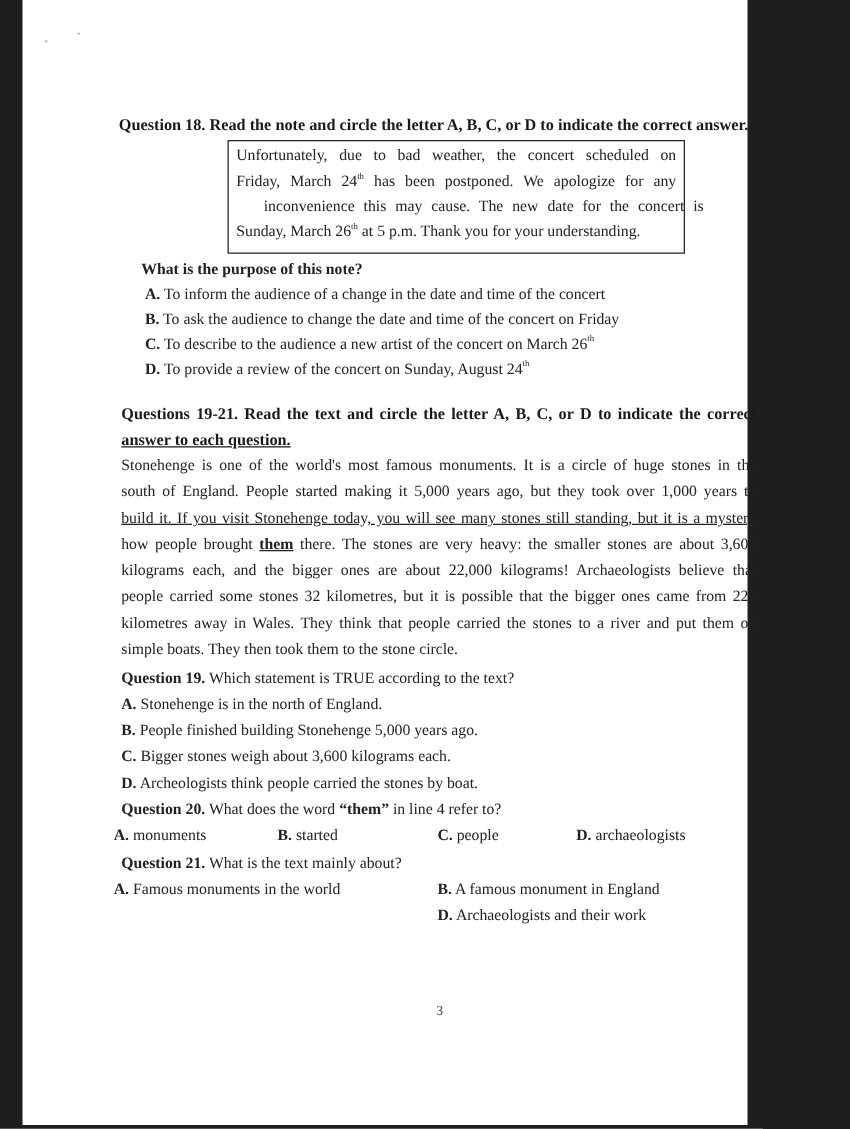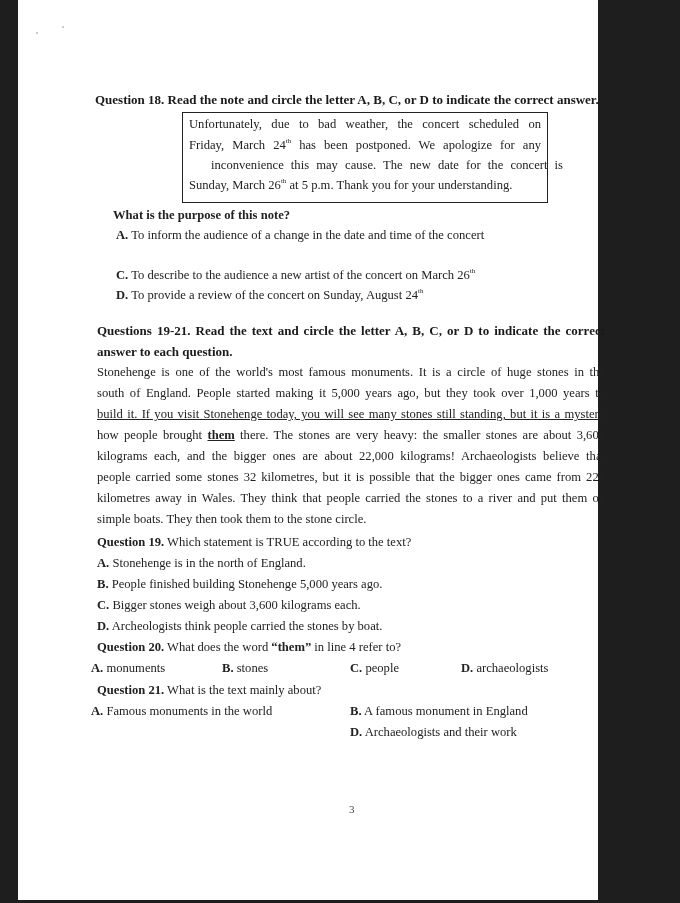--- a/index.html
+++ b/index.html
@@ -45,27 +45,28 @@
     <div class="note-line" style="top:45px;width:352px;margin-left:22px;">
       <span class="justify">inconvenience this may cause. The new date for the concert is</span>
     </div>
     <div class="note-line" style="top:65px;">
       <span>Sunday, March 26</span><sup>th</sup><span> at 5 p.m. Thank you for your understanding.</span>
     </div>
   </div>
 
   <div class="abs b t" style="left:95px;top:205px;">What is the purpose of this note?</div>
   <div class="abs t" style="left:98px;top:225px;"><span class="b">A.</span> <span>To inform the audience of a change in the date and time of the concert</span></div>
+  <div class="abs t" style="left:98px;top:245px;"><span class="b">B.</span> <span>To ask the audience to change the date and time of the concert on Friday</span></div>
   <div class="abs t" style="left:98px;top:265px;"><span class="b">C.</span> <span>To describe to the audience a new artist of the concert on March 26</span><sup>th</sup></div>
   <div class="abs t" style="left:98px;top:285px;"><span class="b">D.</span> <span>To provide a review of the concert on Sunday, August 24</span><sup>th</sup></div>
 
   <div class="abs heading" style="left:79px;top:323px;width:508px;">
     <span class="justify">Questions 19-21. Read the text and circle the letter A, B, C, or D to indicate the correct</span>
   </div>
-  <div class="abs heading" style="left:79px;top:344px;">answer to each question.</div>
+  <div class="abs heading" style="left:79px;top:344px;text-decoration:underline;">answer to each question.</div>
 
   <div class="passage-line" style="top:365px;">
       <span class="justify">Stonehenge is one of the world's most famous monuments. It is a circle of huge stones in the</span>
     </div>
   <div class="passage-line" style="top:386px;">
       <span class="justify">south of England. People started making it 5,000 years ago, but they took over 1,000 years to</span>
     </div>
   <div class="passage-line" style="top:407px;text-decoration:underline;">
       <span class="justify">build it. If you visit Stonehenge today, you will see many stones still standing, but it is a mystery</span>
     </div>
@@ -84,21 +85,21 @@
   <div class="abs" style="left:79px;top:512px;font-size:12.6px;">simple boats. They then took them to the stone circle.</div>
 
   <div class="abs t" style="left:79px;top:532px;"><span class="b">Question 19.</span><span> Which statement is TRUE according to the text?</span></div>
   <div class="abs t" style="left:79px;top:553px;"><span class="b">A.</span><span> Stonehenge is in the north of England.</span></div>
   <div class="abs t" style="left:79px;top:574px;"><span class="b">B.</span><span> People finished building Stonehenge 5,000 years ago.</span></div>
   <div class="abs t" style="left:79px;top:595px;"><span class="b">C.</span><span> Bigger stones weigh about 3,600 kilograms each.</span></div>
   <div class="abs t" style="left:79px;top:616px;"><span class="b">D.</span><span> Archeologists think people carried the stones by boat.</span></div>
 
   <div class="abs t" style="left:79px;top:637px;"><span class="b">Question 20.</span><span> What does the word </span><span class="b">“them”</span><span> in line 4 refer to?</span></div>
   <div class="abs t" style="left:73px;top:658px;"><span class="b">A.</span><span> monuments</span></div>
-  <div class="abs t" style="left:204px;top:658px;"><span class="b">B.</span><span> stones</span></div>
+  <div class="abs t" style="left:204px;top:658px;"><span class="b">B.</span><span> started</span></div>
   <div class="abs t" style="left:332px;top:658px;"><span class="b">C.</span><span> people</span></div>
   <div class="abs t" style="left:443px;top:658px;"><span class="b">D.</span><span> archaeologists</span></div>
 
   <div class="abs t" style="left:79px;top:680px;"><span class="b">Question 21.</span><span> What is the text mainly about?</span></div>
   <div class="abs t" style="left:73px;top:701px;"><span class="b">A.</span><span> Famous monuments in the world</span></div>
   <div class="abs t" style="left:332px;top:701px;"><span class="b">B.</span><span> A famous monument in England</span></div>
   <div class="abs t" style="left:332px;top:722px;"><span class="b">D.</span><span> Archaeologists and their work</span></div>
 
   <div class="pagenum">3</div>
 </div>

